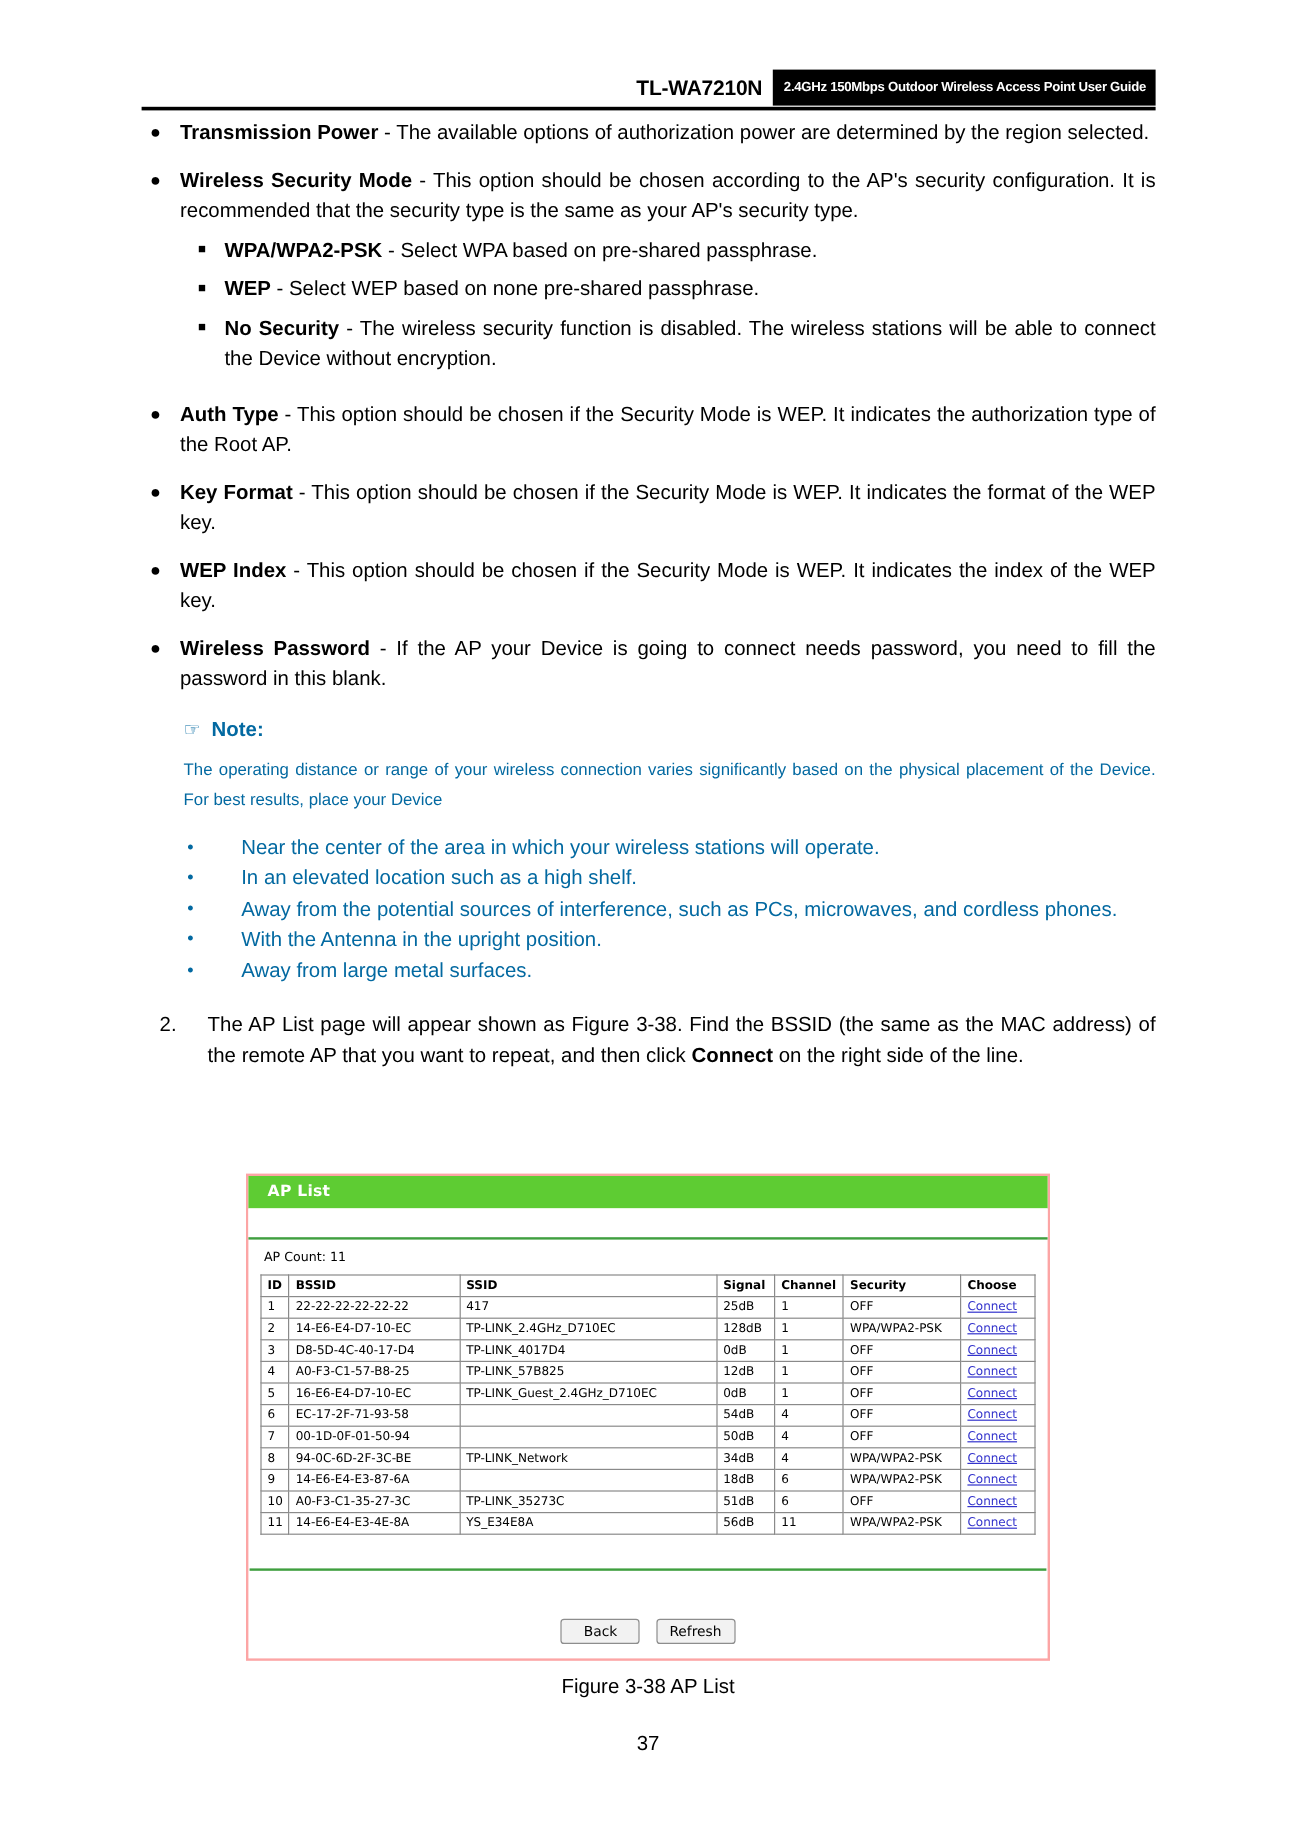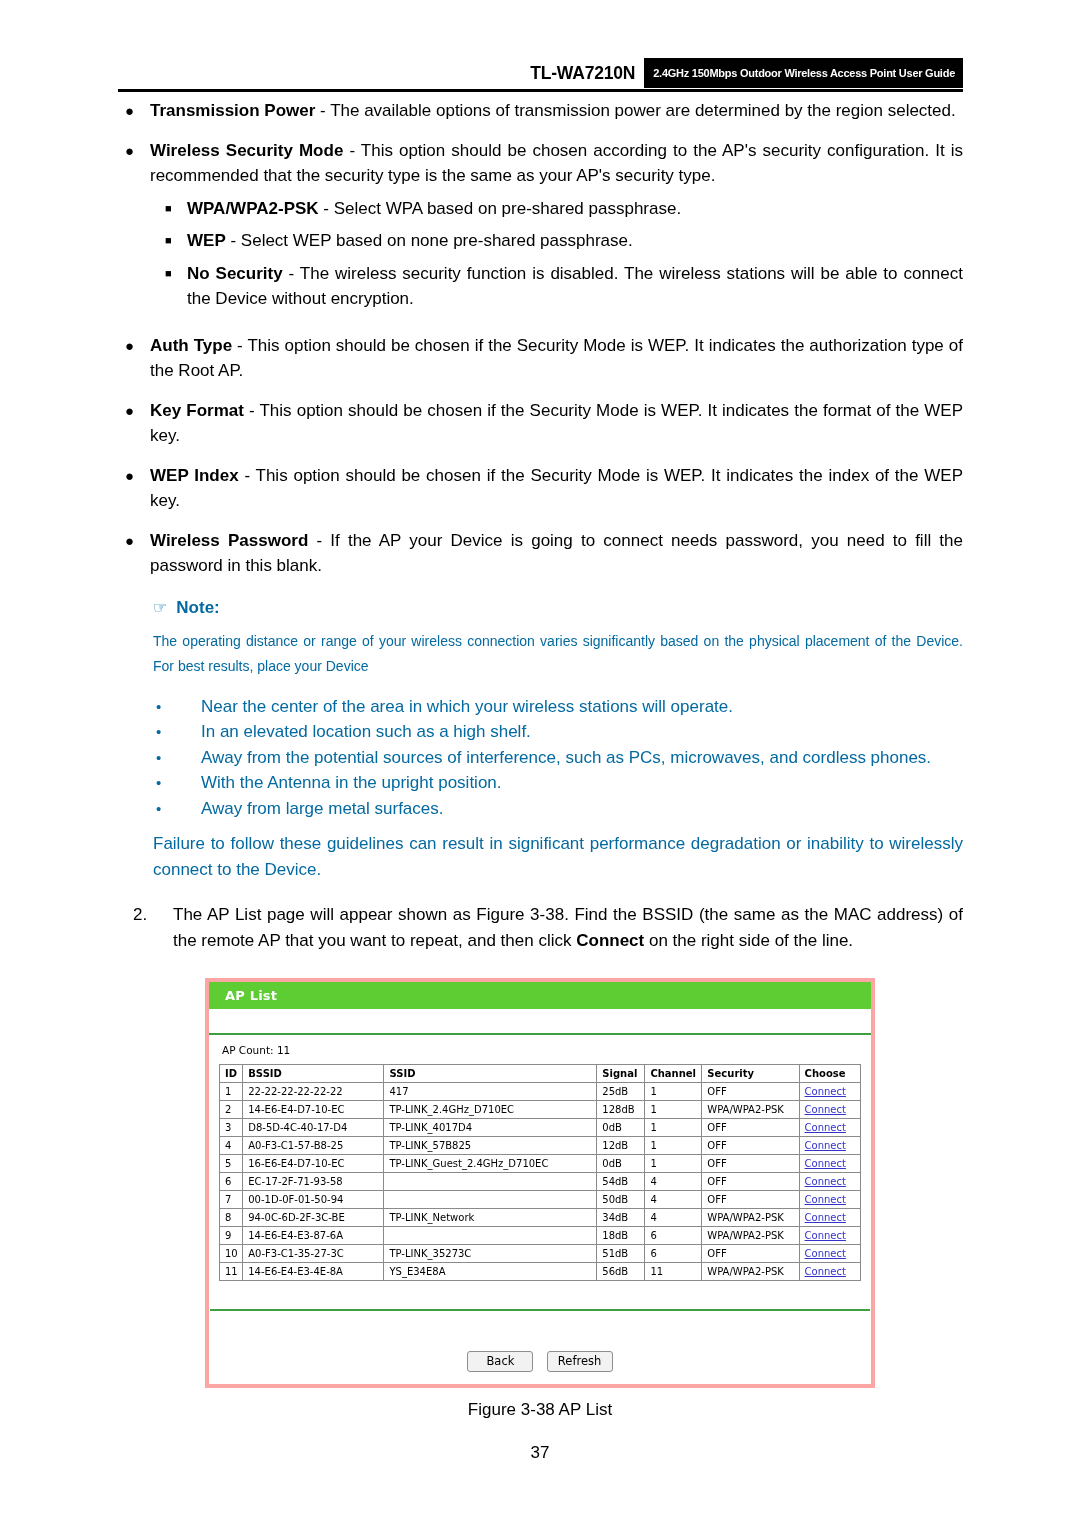--- a/index.html
+++ b/index.html
@@ -165,21 +165,21 @@
     position: absolute;
     left: 0;
     top: 978px;
     width: 1080px;
     text-align: center;
   }
   .ap-panel {
     display: inline-block;
     width: 670px;
     background: #ffffff;
-    border: 4px solid #fca5a5;
+    border: 2px solid #fca5a5;
     text-align: left;
     font-family: "DejaVu Sans", sans-serif;
   }
   .ap-title-bar {
     background: #5ecc33;
     color: #ffffff;
     font-size: 13px;
     font-weight: bold;
     padding: 6px 0 6px 16px;
     letter-spacing: 0.2px;
@@ -272,21 +272,21 @@
     <span class="guide-banner">2.4GHz 150Mbps Outdoor Wireless Access Point User Guide</span>
   </div>
   <div class="header-rule"></div>
 </div>
 
 <div class="content">
 
   <div class="bullet-item">
     <span class="bullet-marker">●</span>
     <div class="bullet-body">
-      <b>Transmission Power</b><span> - The available options of transmission power are determined by the region selected.</span>
+      <b>Transmission Power</b><span> - The available options of authorization power are determined by the region selected.</span>
     </div>
   </div>
 
   <div class="bullet-item">
     <span class="bullet-marker">●</span>
     <div class="bullet-body">
       <b>Wireless Security Mode</b><span> - This option should be chosen according to the AP's security configuration. It is recommended that the security type is the same as your AP's security type.</span>
       <div class="sub-list">
         <div class="sub-item">
           <span class="sub-marker">■</span>
@@ -358,21 +358,20 @@
       </div>
       <div class="note-li">
         <span class="note-li-marker">•</span>
         <span class="note-li-text">With the Antenna in the upright position.</span>
       </div>
       <div class="note-li">
         <span class="note-li-marker">•</span>
         <span class="note-li-text">Away from large metal surfaces.</span>
       </div>
     </div>
-    <div class="note-tail">Failure to follow these guidelines can result in significant performance degradation or inability to wirelessly connect to the Device.</div>
   </div>
 
   <div class="step-item">
     <span class="step-num">2.</span>
     <div class="step-body">
       <span>The AP List page will appear shown as Figure 3-38. Find the BSSID (the same as the MAC address) of the remote AP that you want to repeat, and then click </span><b>Connect</b><span> on the right side of the line.</span>
     </div>
   </div>
 
 </div>

